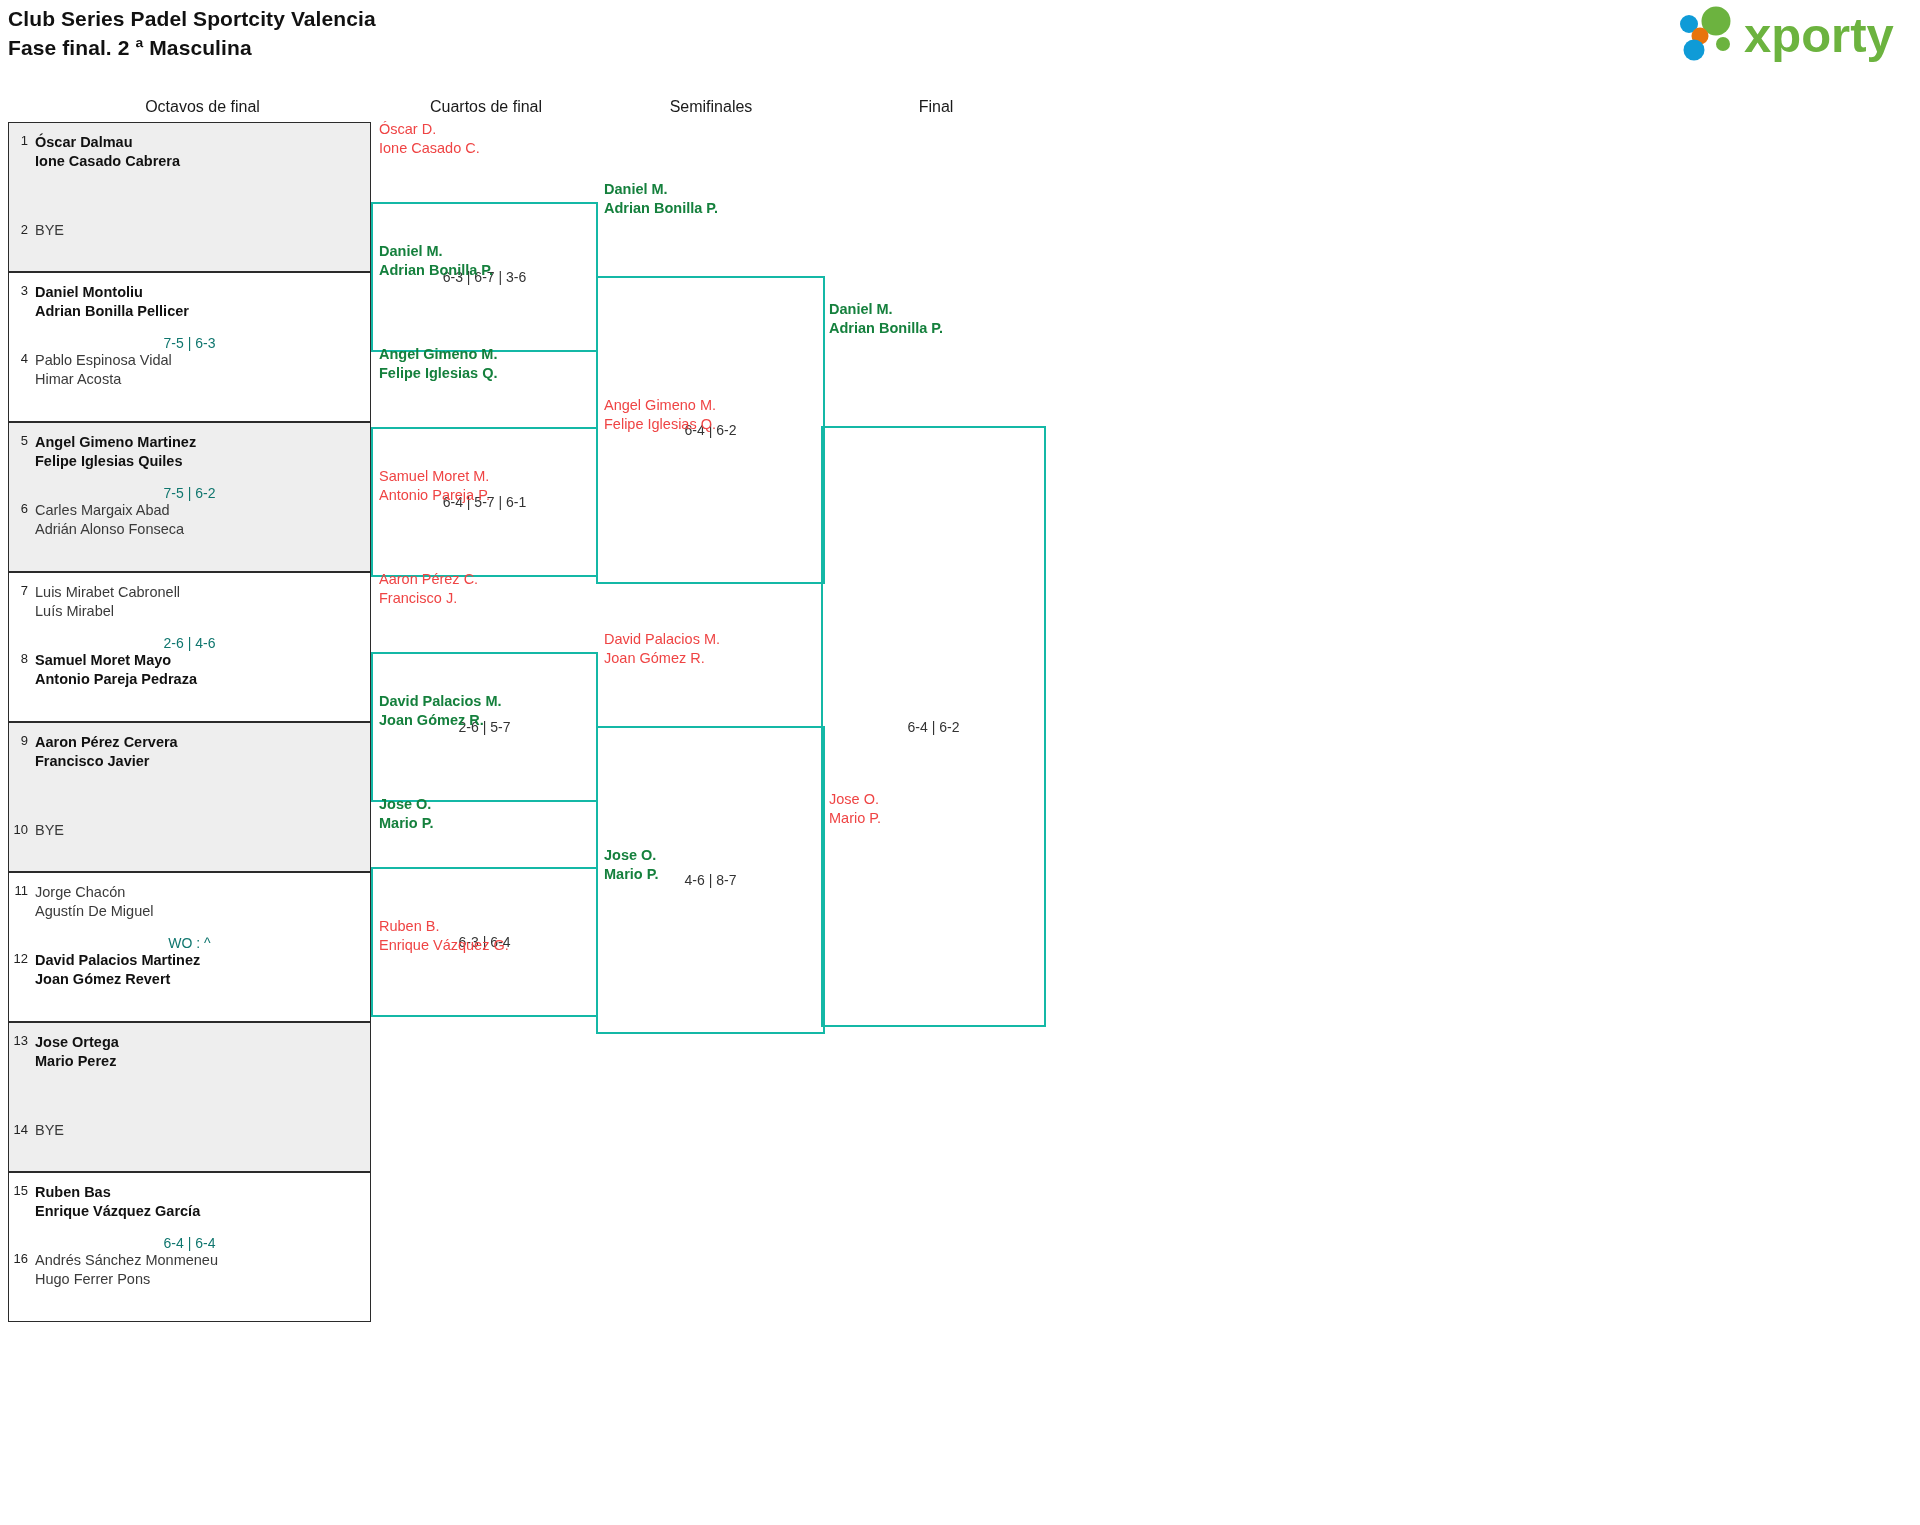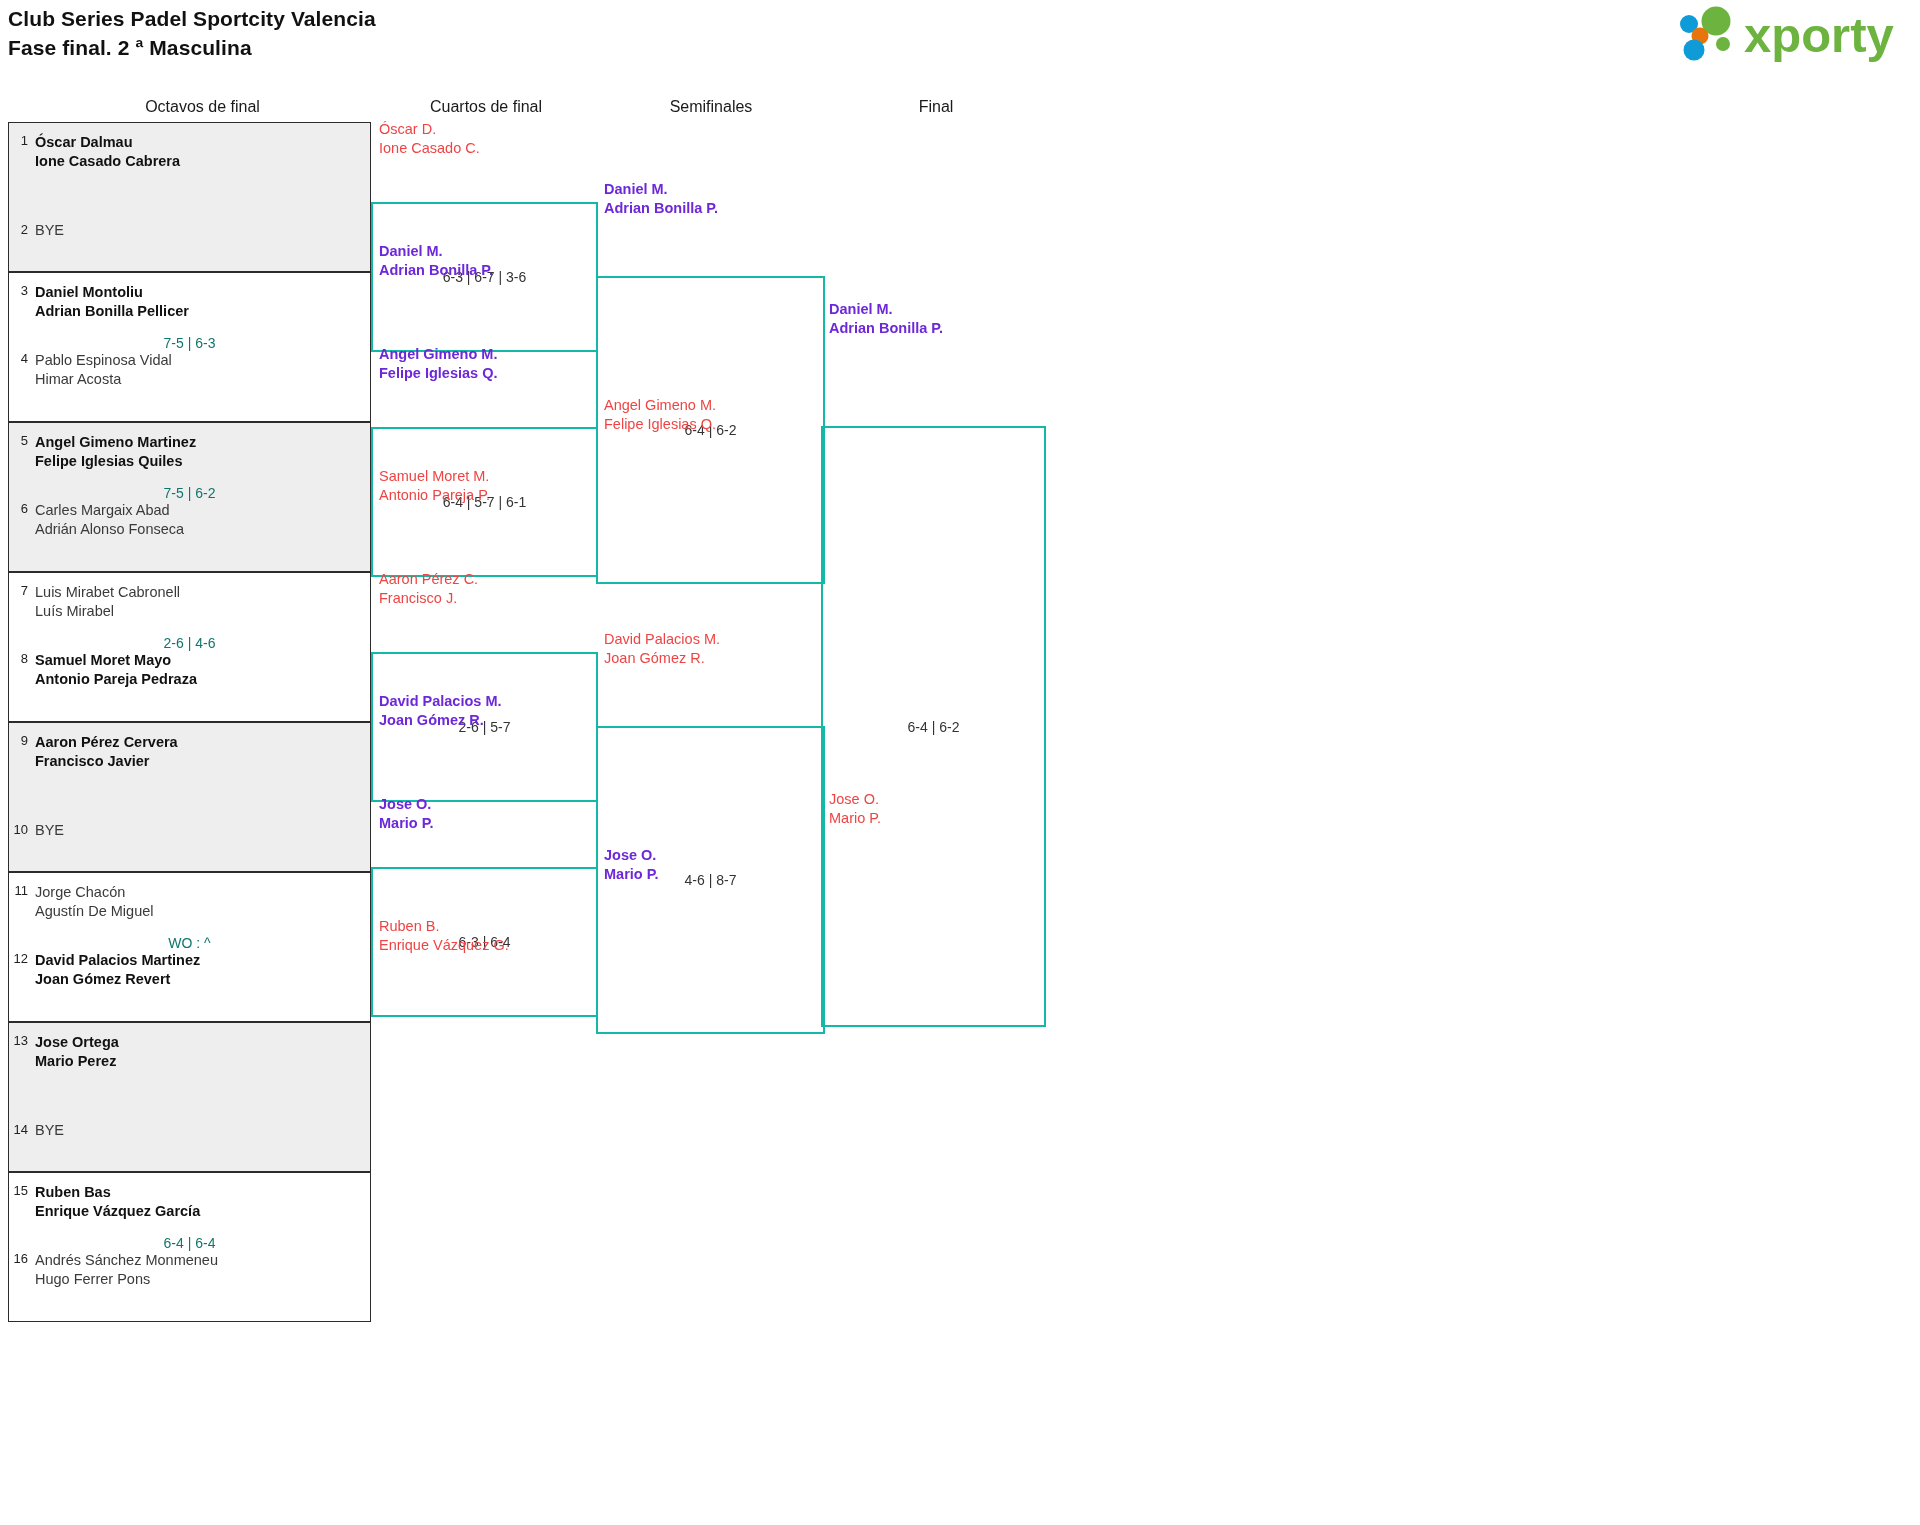--- a/index.html
+++ b/index.html
@@ -45,21 +45,21 @@
 
   
   .mbox{position:absolute;box-sizing:border-box;border:2px solid #14b8a6;
         background:transparent;}
   .mbox-score{position:absolute;left:0;width:100%;text-align:center;
               font-size:14px;color:#333;}
 
   
   .entrant{position:absolute;font-size:14.5px;line-height:19px;white-space:nowrap;}
   .entrant .nm{display:block;}
-  .entrant.winner{font-weight:700;color:#6d28d9;}
+  .entrant.winner{font-weight:700;color:#15803d;}
   .entrant.loser{font-weight:400;color:#ef4444;}
 </style>
 </head>
 <body>
 
 <div id="header-block">
   <div class="title-line">Club Series Padel Sportcity Valencia</div>
   <div class="title-line">Fase final. 2 ª Masculina</div>
 </div>
 

